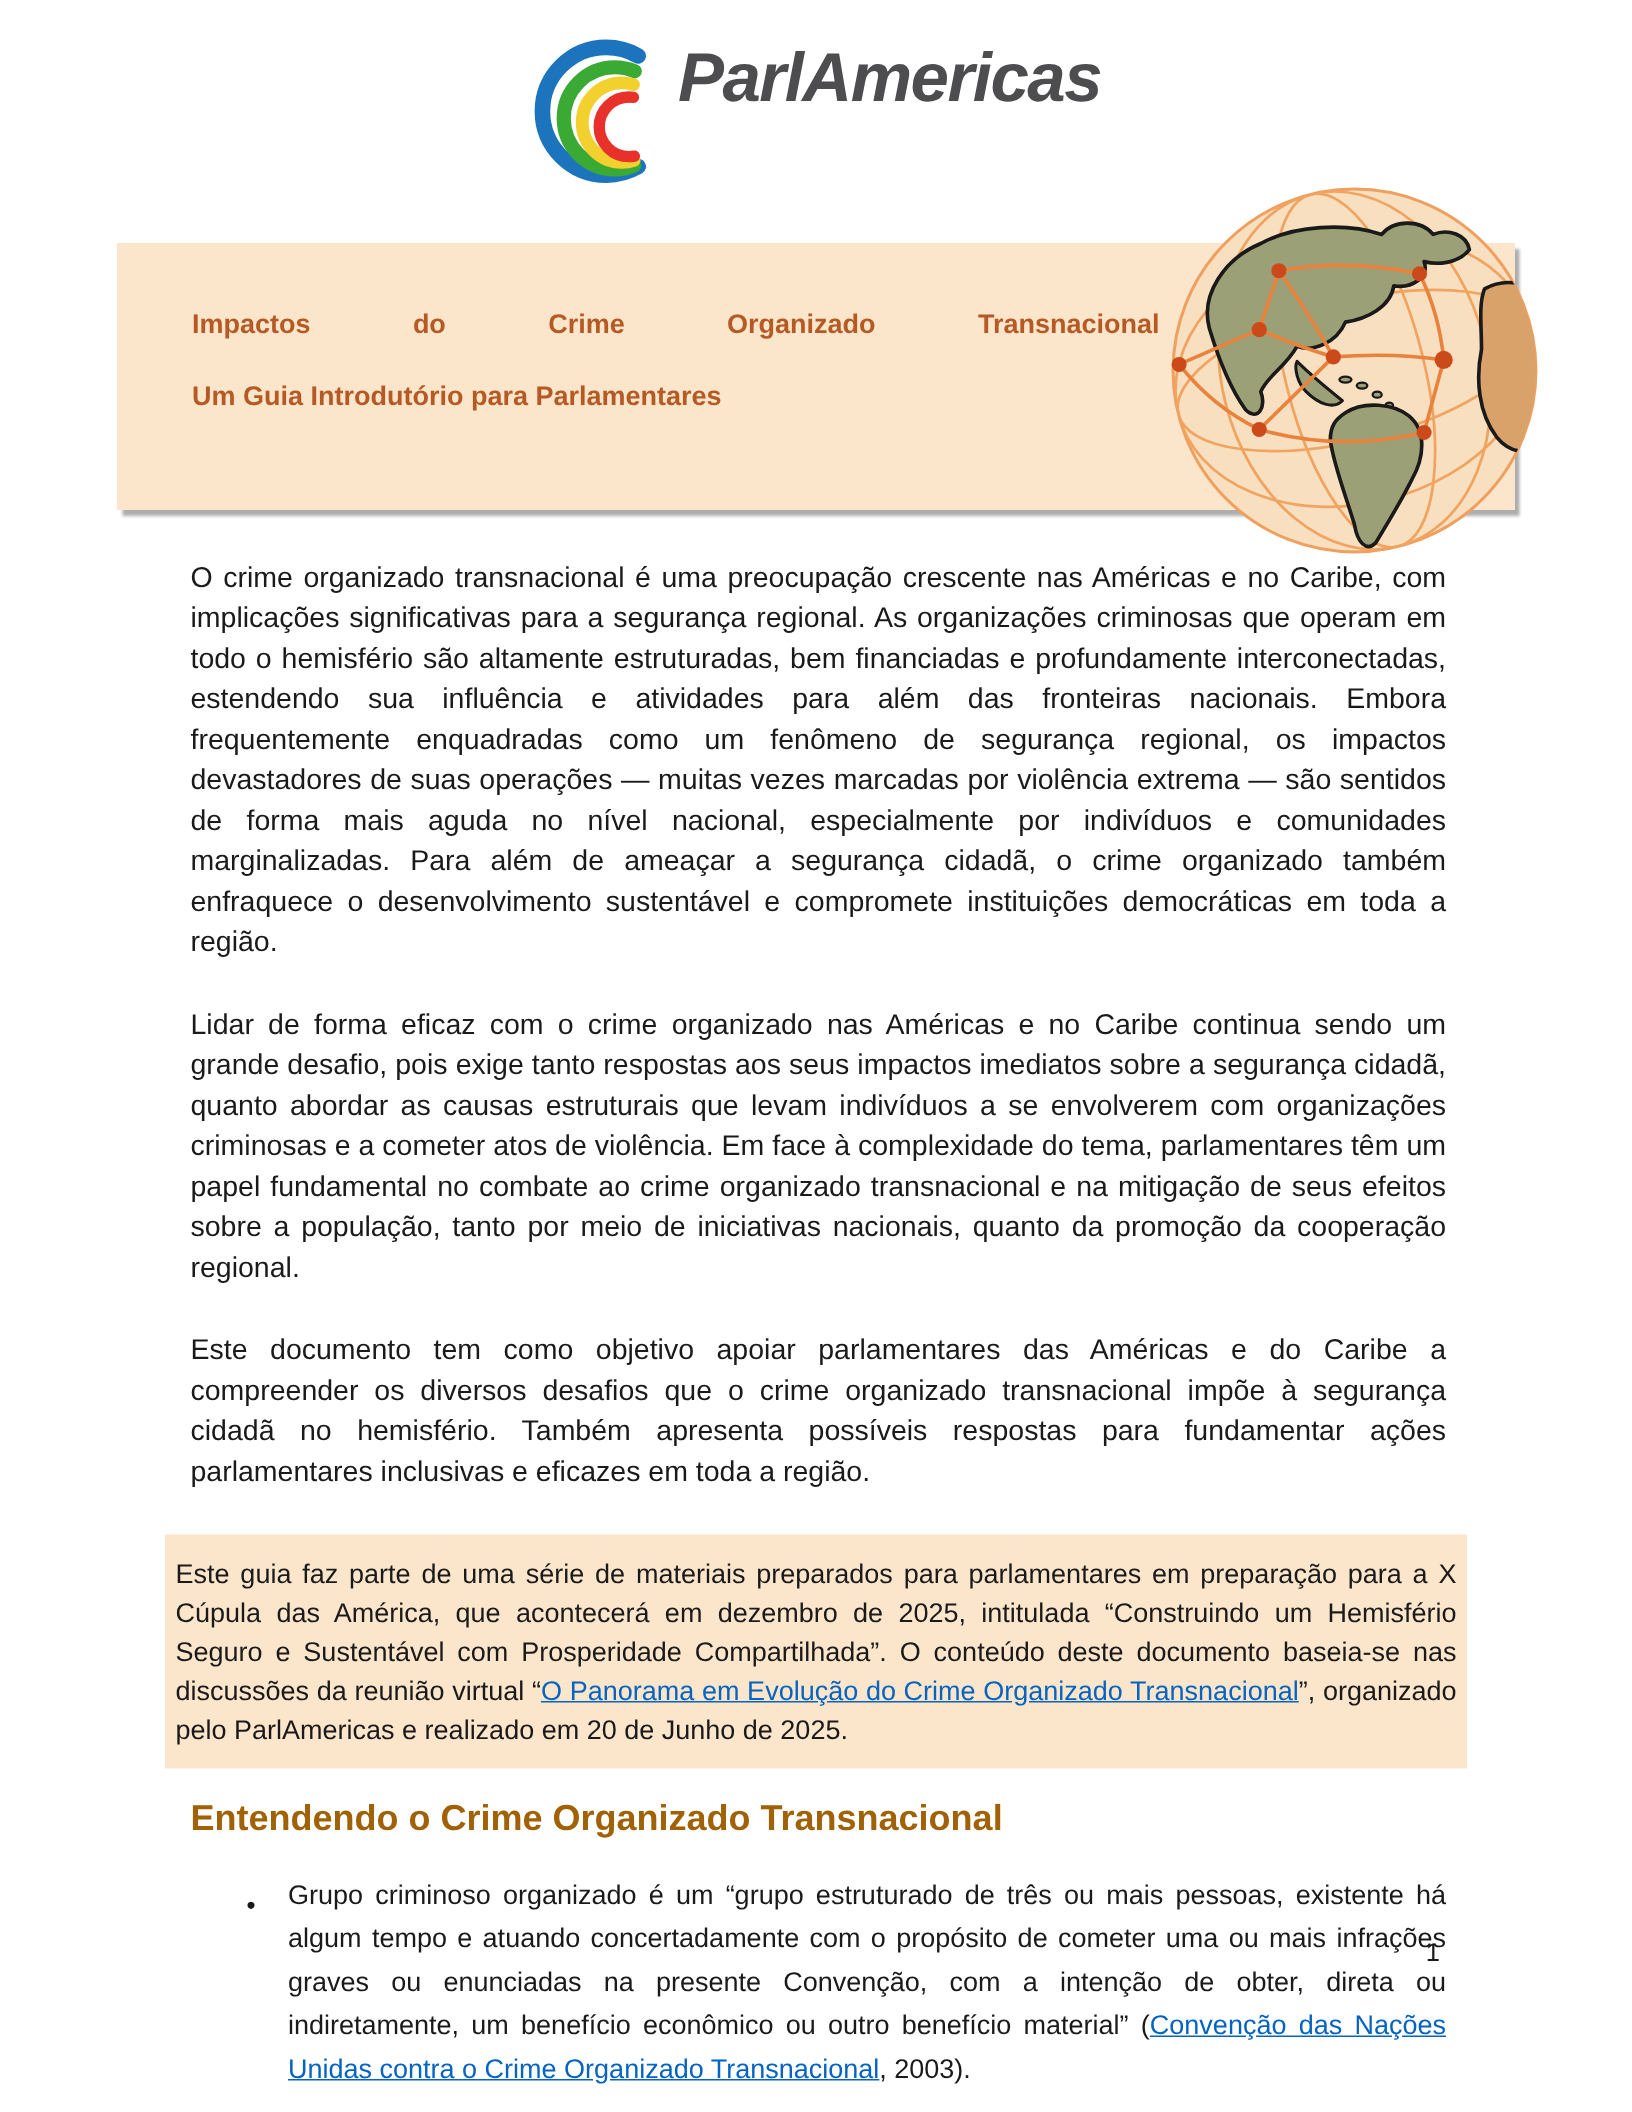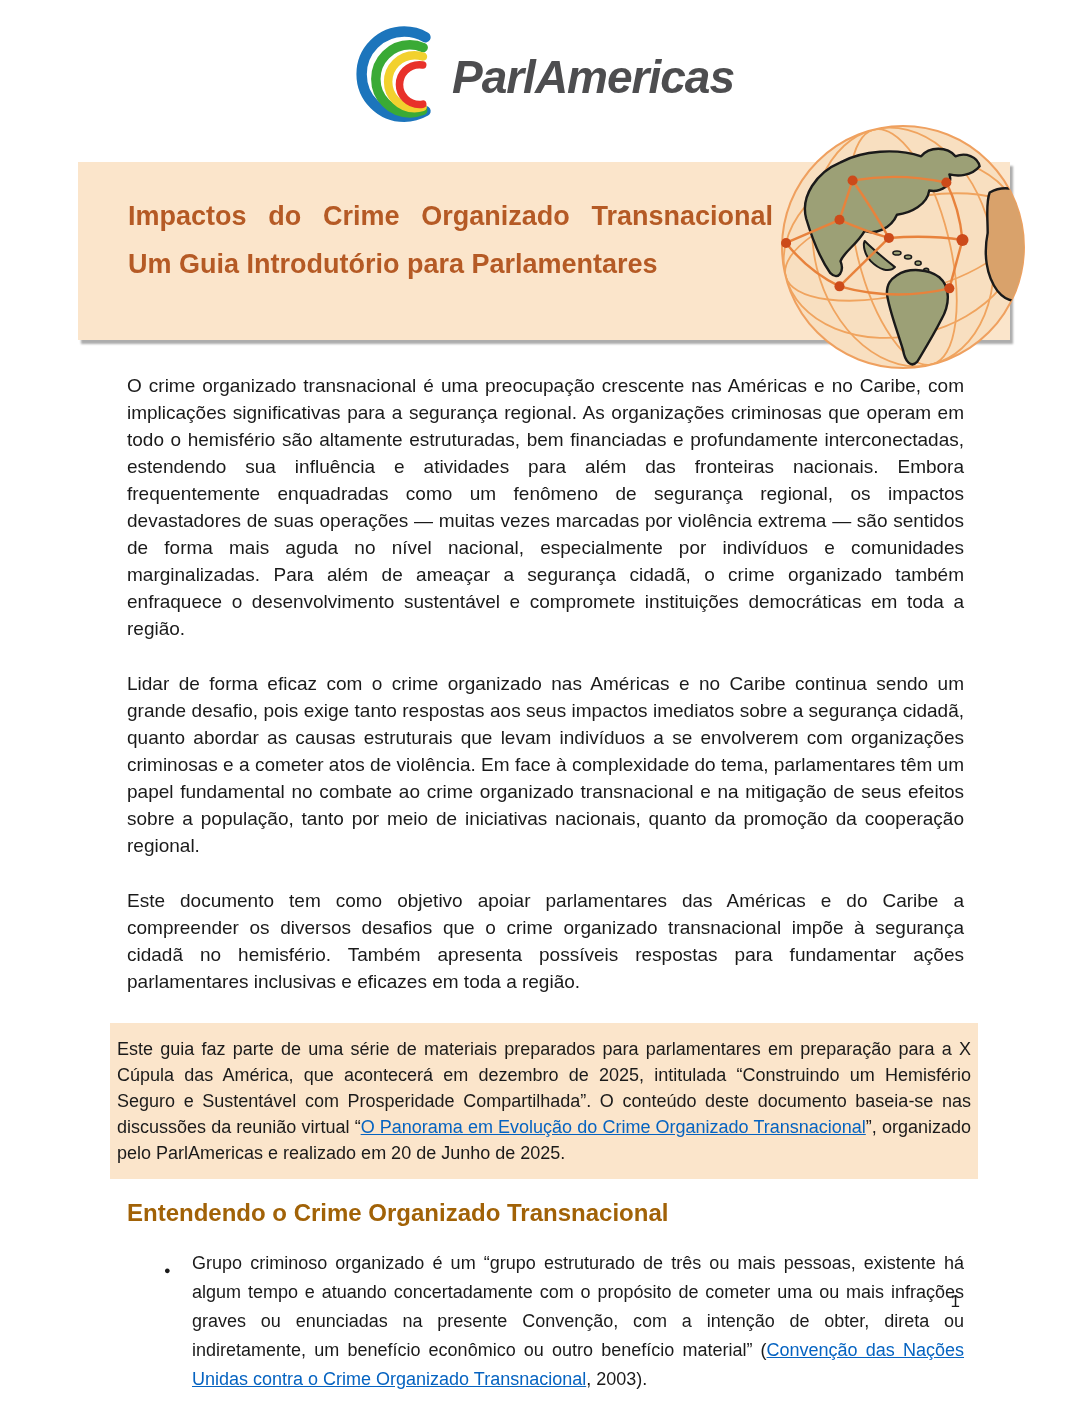--- a/index.html
+++ b/index.html
@@ -1,26 +1,26 @@
 <!DOCTYPE html>
 <html><head>
 <meta charset="utf-8">
 <style>
   html,body { margin:0; padding:0; }
   body { background:#ffffff; font-family:"Liberation Sans", sans-serif; }
   .page { position:relative; width:1088px; height:1408px; background:#ffffff; overflow:hidden; }
 
   
-  .logo { position:absolute; top:24px; left:0; right:0; display:flex; justify-content:center; align-items:center; }
+  .logo { position:absolute; top:24px; left:0; right:0; display:flex; justify-content:center; }
   .logo svg { display:block; }
   .logo-text { font-size:46px; font-weight:bold; font-style:italic; color:#4D4D4F; letter-spacing:-1px; margin-left:-10px; }
 
   
   .banner { position:absolute; left:78px; top:162px; width:932px; height:178px; background:#FBE5CB; box-shadow:3px 4px 2px #ADADAD; }
-  .banner-title { padding:30px 0 0 50px; width:645px; color:#B55A25; font-weight:bold; font-size:27px; line-height:48px; }
+  .banner-title { padding:30px 0 0 50px; width:645px; color:#B55A25; font-weight:bold; font-size:18px; line-height:48px; }
   .t-line { text-align:justify; }
   .t-line.fill { text-align-last:justify; }
 
   
   .globe { position:absolute; left:778px; top:122px; width:250px; height:250px; }
 
   
   main { position:absolute; left:127px; top:372px; width:837px; color:#1A1A1A; }
   main p { margin:0 0 28px 0; font-size:19px; line-height:27px; text-align:justify; }
   .callout { margin:0 0 20px -17px; width:868px; box-sizing:border-box; padding:13px 7px; background:#FBE5CB; font-size:18px; line-height:26px; text-align:justify; }

